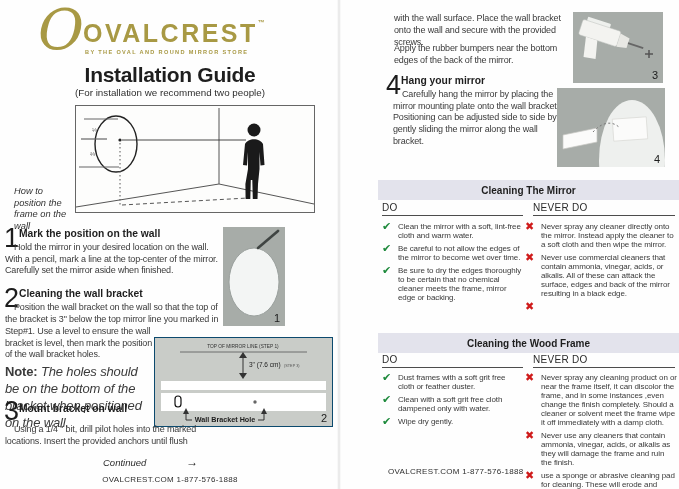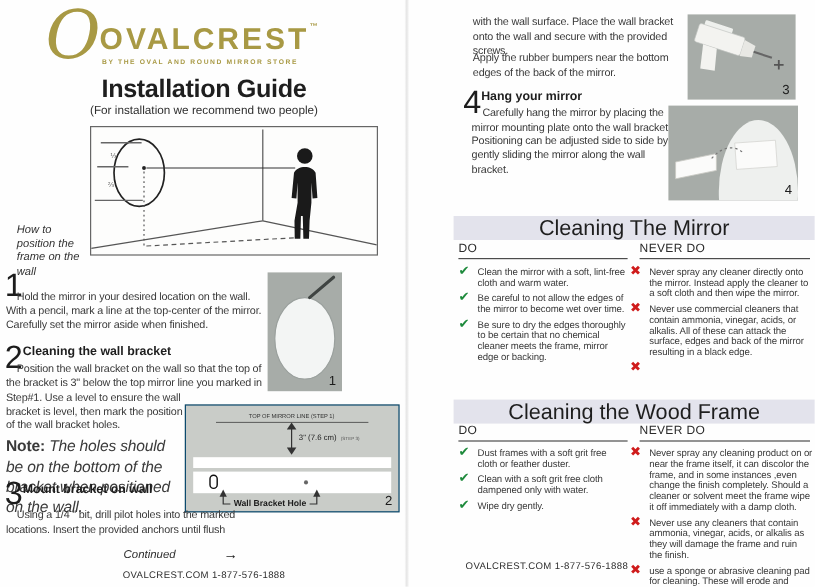--- a/index.html
+++ b/index.html
@@ -33,21 +33,21 @@
   .figpanel.light { background:#c9ccc8; border:1px solid #0c4a6e; }
   .fignum { position:absolute; right:5px; bottom:2px; font-size:11px; color:#1c1c1c; }
 
   .contd { font-style:italic; font-size:9.5px; color:#2d2d2d; }
   .contd-arrow { font-size:12px; font-weight:bold; color:#1c1c1c; }
   .footer { font-size:8px; color:#2e2e2e; letter-spacing:0.3px; }
 
   .rp-par { font-size:9px; color:#3a3a3a; line-height:1.35; letter-spacing:-0.15px; }
 
   .secbar { background:#e3e3ec; height:20px; display:flex; align-items:center; justify-content:center; }
-  .secbar span { font-size:18px; font-weight:normal; color:#1e1e1e; }
+  .secbar span { font-size:10px; font-weight:bold; color:#1e1e1e; }
   .colhead { font-size:10px; color:#2a2a2a; letter-spacing:0.3px; border-bottom:1px solid #4c4c4c; padding-bottom:2px; }
   .item { display:flex; gap:5px; margin-bottom:4px; }
   .item .txt { font-size:8px; line-height:1.13; color:#3a3a3a; letter-spacing:-0.1px; }
   .ic-check { color:#1e8a3c; font-size:11px; font-weight:bold; line-height:0.9; flex:0 0 11px; }
   .ic-cross { color:#cf1b1b; font-size:11px; font-weight:bold; line-height:0.9; flex:0 0 11px; }
 </style>
 </head>
 <body>
 
 <div id="sheet">
@@ -88,20 +88,21 @@
 
         <g>
           <circle cx="178" cy="24" r="6.5" fill="#1a1a1a"></circle>
           <path d="M169,38 C172,31.5 184,31.5 187,38 L188.5,59 L184.5,59.5 L183.5,46 L183.5,63 L182,78 L181.5,93 L176.8,93 L176.3,74 L174.8,74 L174.3,93 L169.6,93 L169.4,78 L172,63 L172,46 L171,59.5 L167,59 Z" fill="#1a1a1a"></path>
         </g>
       </svg>
     </div>
     <div class="abs caption" style="left:14px;top:186px;width:62px;">How to position the frame on the wall</div>
 
     <div class="abs stepnum" style="left:4px;top:225px;">1</div>
+    <div class="abs stephead" style="left:19px;top:228px;">Mark the position on the wall</div>
     <div class="abs stepbody" style="left:5px;top:242px;width:216px;">Hold the mirror in your desired location on the wall. With a pencil, mark a line at the top-center of the mirror. Carefully set the mirror aside when finished.</div>
 
     <div class="abs figpanel" style="left:223px;top:227px;width:62px;height:99px;">
       <svg width="62" height="99" viewBox="0 0 62 99">
         <ellipse cx="31" cy="55" rx="25" ry="34" fill="#f3f5f4" stroke="#9aa09d" stroke-width="1"></ellipse>
         <line x1="55" y1="4" x2="35" y2="21" stroke="#3f4442" stroke-width="2.6" stroke-linecap="round"></line>
       </svg>
       <span class="fignum">1</span>
     </div>
 

